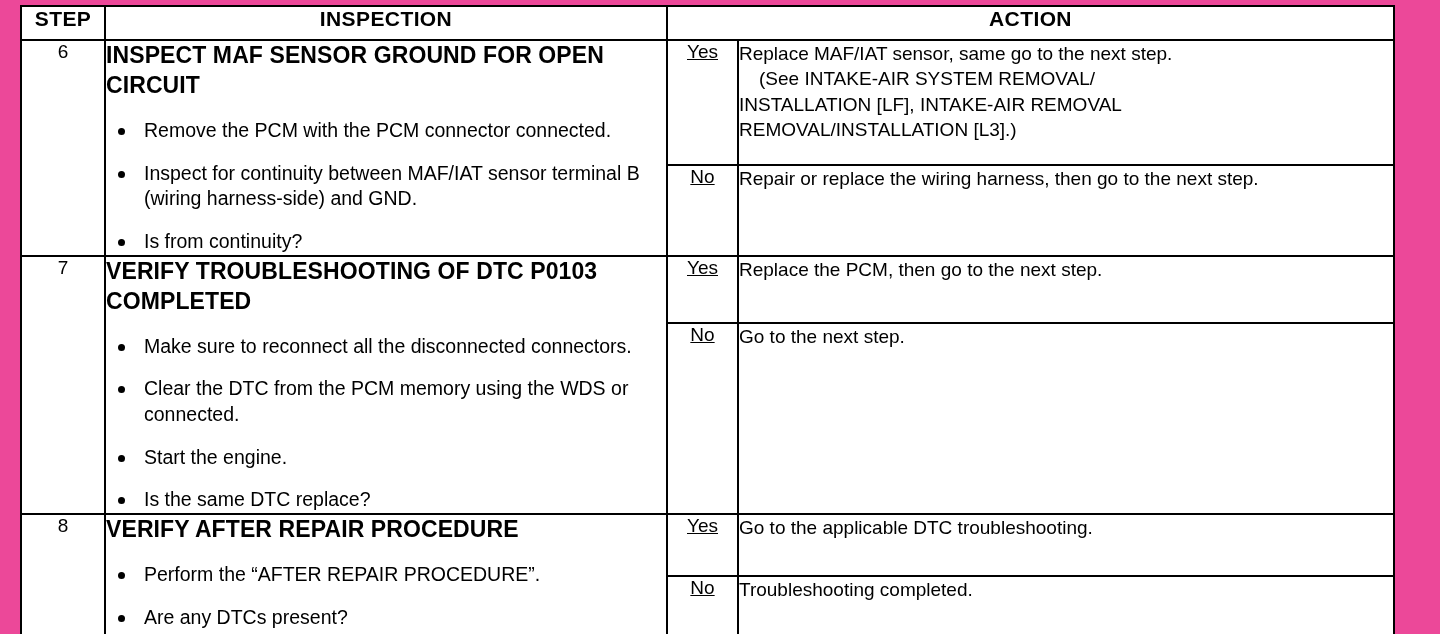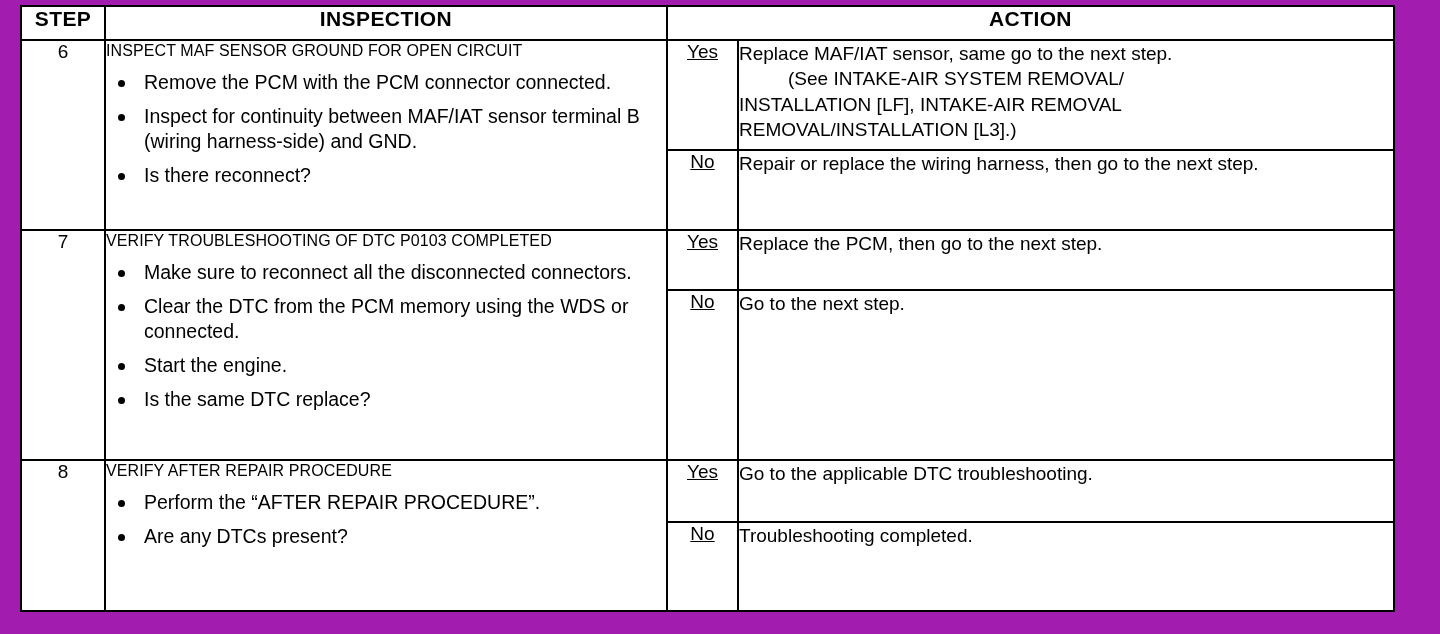--- a/index.html
+++ b/index.html
@@ -12,21 +12,21 @@
     height: 634px;
     font-family: "Liberation Sans", sans-serif;
     color: #000000;
     overflow: hidden;
   }
 
   .page {
     position: relative;
     width: 1440px;
     height: 634px;
-    background: #a21caf;
+    background: #ec4899;
   }
 
   .ts-table {
     position: absolute;
     left: 20px;
     top: 5px;
     width: 1373px;
     border-collapse: collapse;
     table-layout: fixed;
     background: #ffffff;
@@ -60,36 +60,36 @@
     text-align: center;
     font-size: 19px;
     padding-top: 6px;
   }
 
   
   .insp-cell {
     padding: 5px 6px 6px 10px;
   }
   .insp-title {
-    font-weight: normal;
-    font-size: 16px;
+    font-weight: bold;
+    font-size: 23px;
     line-height: 1.30;
     letter-spacing: 0.1px;
   }
   .bullets {
     list-style: none;
     margin: 2px 0 0 0;
     padding: 0;
   }
   .bullets li {
     position: relative;
     padding-left: 38px;
     font-size: 19.5px;
     line-height: 1.32;
-    margin-top: 8px;
+    margin-top: 17px;
   }
   .bullets li::before {
     content: "";
     position: absolute;
     left: 12px;
     top: 10px;
     width: 7px;
     height: 7px;
     border-radius: 50%;
     background: #000000;
@@ -105,21 +105,21 @@
     text-decoration: underline;
   }
 
   
   .action-cell {
     padding: 5px 6px 6px 8px;
     font-size: 19px;
     line-height: 1.33;
   }
   .action-line { white-space: pre-wrap; }
-  .action-line.indent { padding-left: 7px; margin-left: 42px; }
+  .action-line.indent { padding-left: 20px; }
 </style>
 </head>
 <body>
 
 <div class="page">
   <table class="ts-table">
     <colgroup>
       <col class="c-step">
       <col class="c-insp">
       <col class="c-yn">
@@ -136,21 +136,21 @@
 
     <tbody>
 
       <tr>
         <td class="step-cell" rowspan="2" style="height:108px;">6</td>
         <td class="insp-cell" rowspan="2">
           <div class="insp-title">INSPECT MAF SENSOR GROUND FOR OPEN CIRCUIT</div>
           <ul class="bullets">
             <li>Remove the PCM with the PCM connector connected.</li>
             <li>Inspect for continuity between MAF/IAT sensor terminal B (wiring harness-side) and GND.</li>
-            <li>Is there reconnect?</li>
+            <li>Is from continuity?</li>
           </ul>
         </td>
         <td class="yn-cell" style="height:108px;">Yes</td>
         <td class="action-cell">
           <div class="action-line">Replace MAF/IAT sensor, same go to the next step.</div>
           <div class="action-line indent">(See INTAKE-AIR SYSTEM REMOVAL/</div>
           <div class="action-line">INSTALLATION [LF], INTAKE-AIR REMOVAL</div>
           <div class="action-line">REMOVAL/INSTALLATION [L3].)</div>
         </td>
       </tr>

